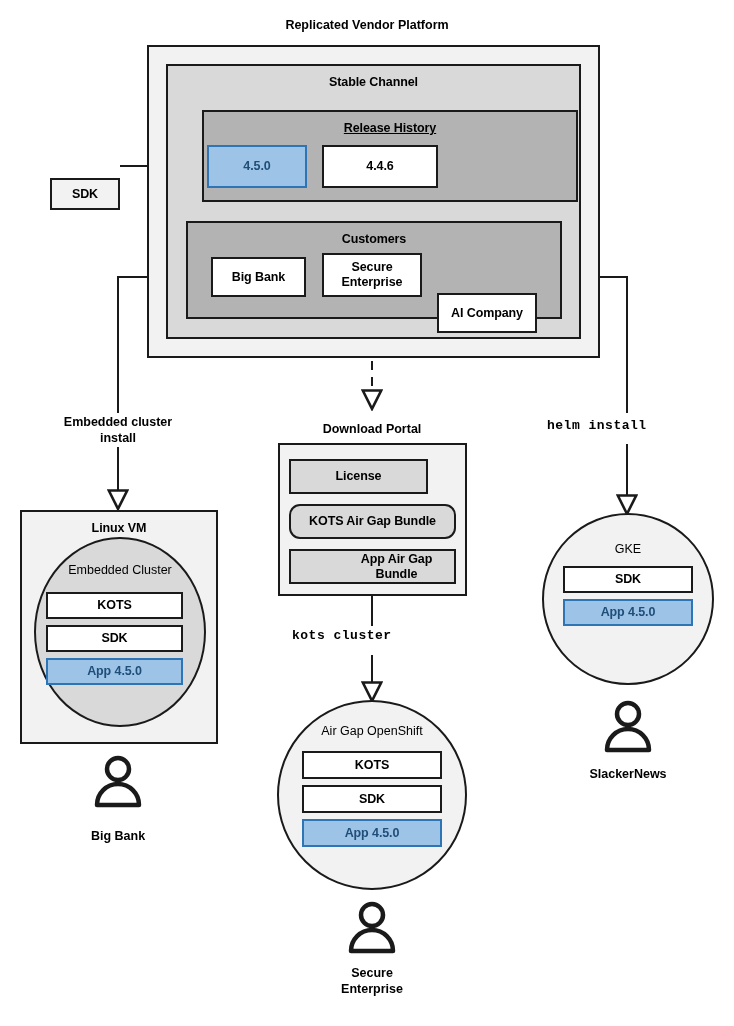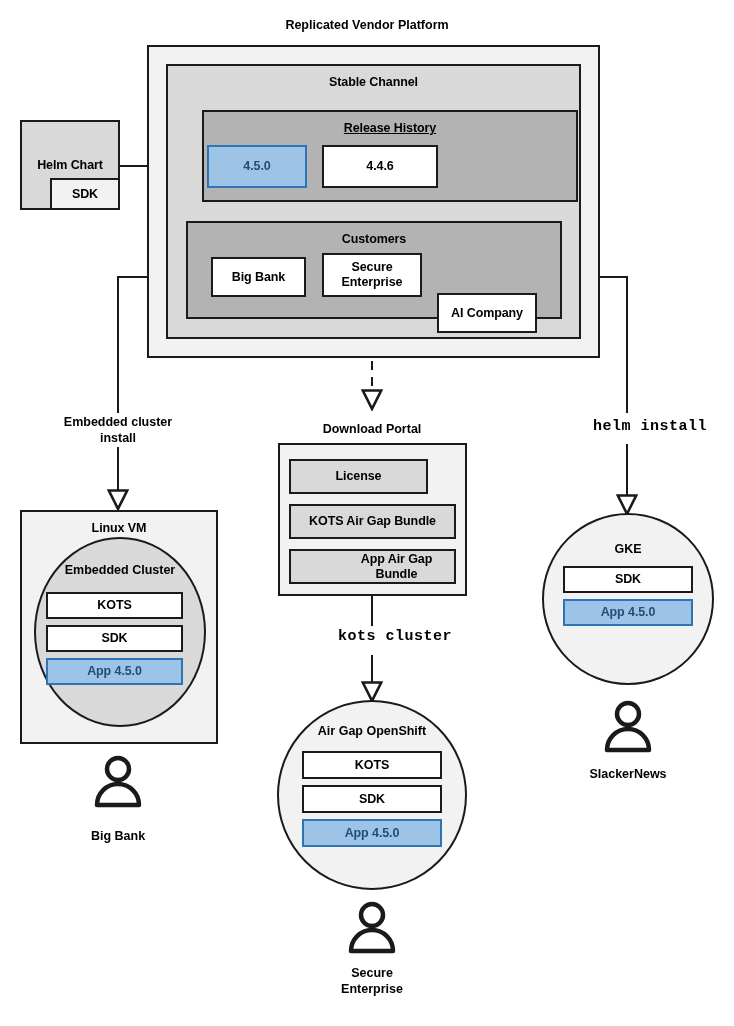--- a/index.html
+++ b/index.html
@@ -53,40 +53,40 @@
 
   .plain-label {
     position: absolute;
     text-align: center;
     font-size: 12.5px;
     font-weight: bold;
     line-height: 1.25;
   }
   .mono-label {
     position: absolute;
-    text-align: right;
+    text-align: left;
     font-family: "Liberation Mono", "DejaVu Sans Mono", monospace;
-    font-size: 15px;
+    font-size: 13px;
     font-weight: bold;
     line-height: 1.25;
     letter-spacing: 0.5px;
   }
 
   
   .ellipse {
     border: 2.5px solid #1a1a1a;
     border-radius: 50%;
     display: block;
     text-align: center;
   }
   .ellipse > .cap {
     display: block;
     text-align: center;
     font-size: 12.5px;
-    font-weight: bold;
+    font-weight: normal;
   }
 
   svg.overlay {
     position: absolute;
     left: 0;
     top: 0;
     width: 734px;
     height: 1026px;
     pointer-events: none;
   }
@@ -139,37 +139,36 @@
     <span class="cap">Customers</span>
   </div>
 
   <div class="abs box fill-white" style="left:211px; top:257px; width:95px; height:40px;">Big Bank</div>
 
   <div class="abs box fill-white" style="left:322px; top:253px; width:100px; height:44px; white-space:pre-line;">Secure
 Enterprise</div>
 
   <div class="abs box fill-white" style="left:437px; top:257px; width:100px; height:40px;margin-top:36px;">AI Company</div>
 
-  <div class="abs box fill-l2" style="left:20px; top:120px; width:100px; height:90px; align-items:center;">Helm Chart</div>
   <div class="abs box fill-l1" style="left:50px; top:178px; width:70px; height:32px;">SDK</div>
 
   <div class="plain-label" style="left:38px; top:415px; width:160px; white-space:pre-line;">Embedded cluster
 install</div>
 
   <div class="mono-label" style="left:292px; top:628px; width:160px;">kots cluster</div>
 
   <div class="mono-label" style="left:547px; top:418px; width:160px;">helm install</div>
 
   <div class="plain-label" style="left:292px; top:422px; width:160px;">Download Portal</div>
 
   <div class="abs box fill-l1" style="left:278px; top:443px; width:189px; height:153px;"></div>
 
   <div class="abs box fill-l4" style="left:289px; top:459px; width:139px; height:35px;">License</div>
 
-  <div class="abs box fill-l4" style="left:289px; top:504px; width:167px; height:35px;">KOTS Air Gap Bundle</div>
+  <div class="abs box fill-l4" style="left:289px; top:504px; width:167px; height:35px;border-radius:11px;">KOTS Air Gap Bundle</div>
 
   <div class="abs box fill-l4" style="left:289px; top:549px; width:167px; height:35px;padding-left:48px;">App Air Gap Bundle</div>
 
   <div class="abs box container fill-l1" style="left:20px; top:510px; width:198px; height:234px; border-width:2.5px;">
     <span class="cap">Linux VM</span>
   </div>
 
   <div class="abs ellipse fill-l2" style="left:34px; top:537px; width:172px; height:190px; padding-top:24px;">
     <span class="cap">Embedded Cluster</span>
   </div>

